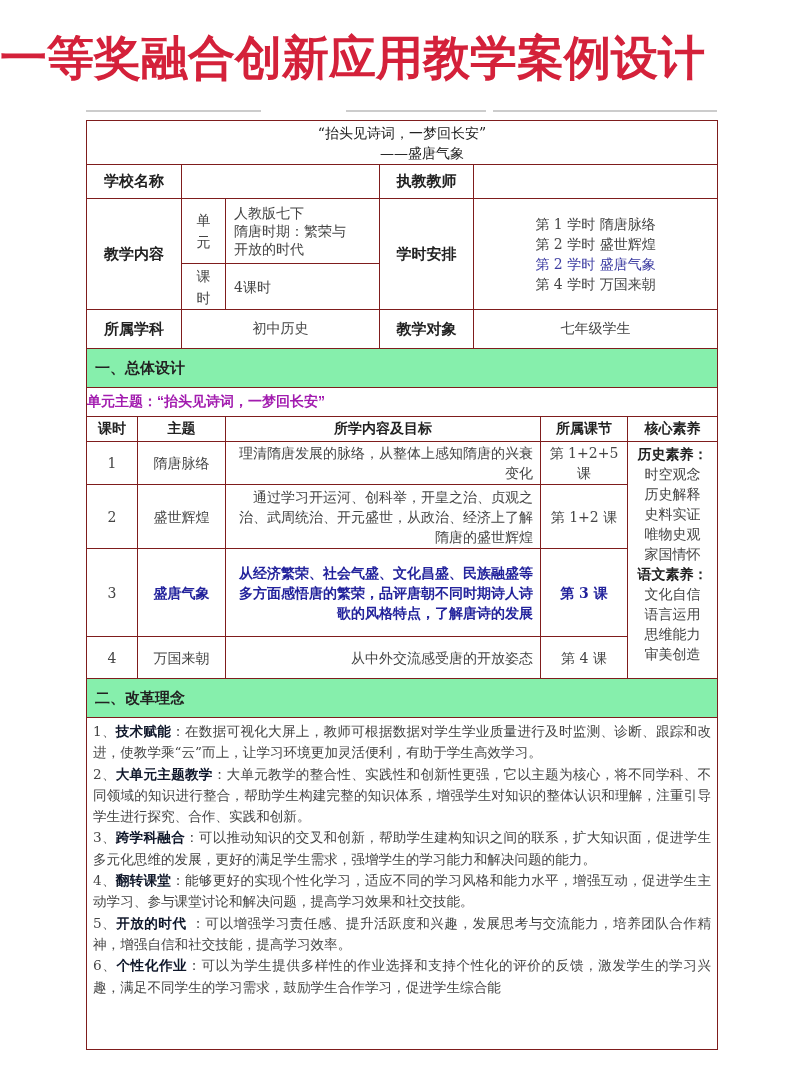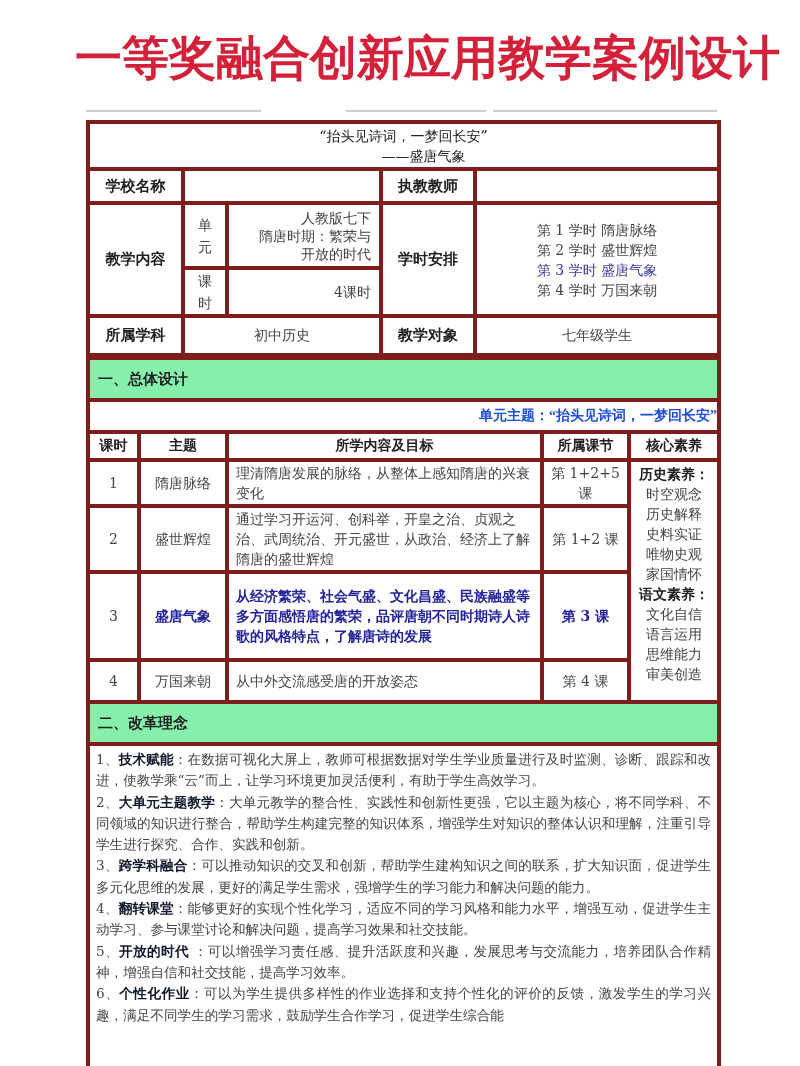--- a/index.html
+++ b/index.html
@@ -1,41 +1,41 @@
 <!DOCTYPE html>
 <html><head>
 <meta charset="utf-8">
 <style>
   html, body { margin: 0; padding: 0; background: #ffffff; }
   body { width: 800px; height: 1066px; position: relative; overflow: hidden;
          font-family: "DejaVu Serif", "Liberation Serif", serif; color: #333; }
-  .banner { position: absolute; left: 0; top: 28px; width: 780px; text-align: right;
+  .banner { position: absolute; left: 0; top: 28px; width: 780px; text-align: left;
             font-family: "DejaVu Sans", "Liberation Sans", sans-serif; font-weight: bold;
             font-size: 47px; letter-spacing: 0px; color: #d4213a; line-height: 60px; white-space: nowrap; }
   .doc { position: absolute; left: 86px; top: 120px; width: 631px; }
   table { border-collapse: collapse; width: 631px; table-layout: fixed; }
-  td, th { border: 4px solid #7f1d1d; padding: 0; font-weight: normal; vertical-align: middle; }
+  td, th { border: 1px solid #7f1d1d; padding: 0; font-weight: normal; vertical-align: middle; }
   .title-cell { height: 43px; text-align: center; font-size: 14px; line-height: 20px; color: #222; }
   .title-cell .sub { padding-left: 40px; }
   .lbl { font-weight: bold; font-size: 15px; text-align: center; color: #222;
          font-family: "DejaVu Sans", "Liberation Sans", sans-serif; }
   .val { text-align: center; font-size: 14px; color: #444; }
   .small-lbl { text-align: center; font-size: 14px; color: #444; line-height: 22px; }
-  .unit-text { font-size: 14px; color: #444; line-height: 18px; padding: 2px 8px; text-align: right; }
+  .unit-text { font-size: 14px; color: #444; line-height: 18px; padding: 2px 8px; text-align: left; }
   .sched { font-size: 14px; line-height: 20px; color: #444; text-align: center; }
   .sched .hl { color: #3b3ba0; }
   .section { background: #86efac; height: 38px; font-size: 15px; padding-left: 8px; color: #222;
              font-family: "DejaVu Sans", "Liberation Sans", sans-serif; font-weight: bold; }
-  .theme { height: 28px; text-align: right; font-size: 14px; color: #1d4ed8;
-           font-family: Liberation Serif, serif; font-weight: bold; }
+  .theme { height: 28px; text-align: left; font-size: 14px; color: #a21caf;
+           font-family: Liberation Sans, sans-serif; font-weight: bold; }
   .lh th { height: 24px; font-size: 14px; color: #222; text-align: center;
            font-family: "DejaVu Sans", "Liberation Sans", sans-serif; font-weight: bold; }
   .lr td { font-size: 14px; color: #444; line-height: 20px; }
   .lr .c { text-align: center; }
-  .lr .goal { padding: 1px 7px; text-align: left; margin-left: 48px; }
+  .lr .goal { padding: 1px 7px; text-align: right; margin-left: 48px; }
   .lr.hl td { color: #23239c; font-weight: bold; }
   .lr.hl td.c.num { font-weight: normal; color: #444; }
   .core { text-align: center; font-size: 14px; line-height: 22px; color: #444; vertical-align: top; padding-top: 2px; }
   .core .h { font-weight: bold; color: #222; font-family: "DejaVu Sans", "Liberation Sans", sans-serif; }
   .reform { padding: 3px 6px 0 6px; font-size: 13.6px; line-height: 21.3px; color: #444; text-align: justify; vertical-align: top; height: 328px; }
   .reform p { margin: 0; }
   .reform b { color: #0f172a; font-family: "DejaVu Sans", "Liberation Sans", sans-serif; }
   .faint { position: absolute; top: 110px; height: 2px; background: #ccc; }
 </style>
 </head>
@@ -76,21 +76,21 @@
       </td>
       <td class="unit-text">
         <div>人教版七下</div>
         <div>隋唐时期：繁荣与</div>
         <div>开放的时代</div>
       </td>
       <td rowspan="2" class="lbl">学时安排</td>
       <td rowspan="2" class="sched">
         <div>第 1 学时  隋唐脉络</div>
         <div>第 2 学时  盛世辉煌</div>
-        <div class="hl">第 3 学时  盛唐气象</div>
+        <div class="hl">第 2 学时  盛唐气象</div>
         <div>第 4 学时  万国来朝</div>
       </td>
     </tr>
     <tr style="height:46px">
       <td class="small-lbl">
         <span style="display:inline-block;width:16px;word-break:break-all;">课时</span>
       </td>
       <td class="unit-text">4课时</td>
     </tr>
     <tr style="height:39px">

